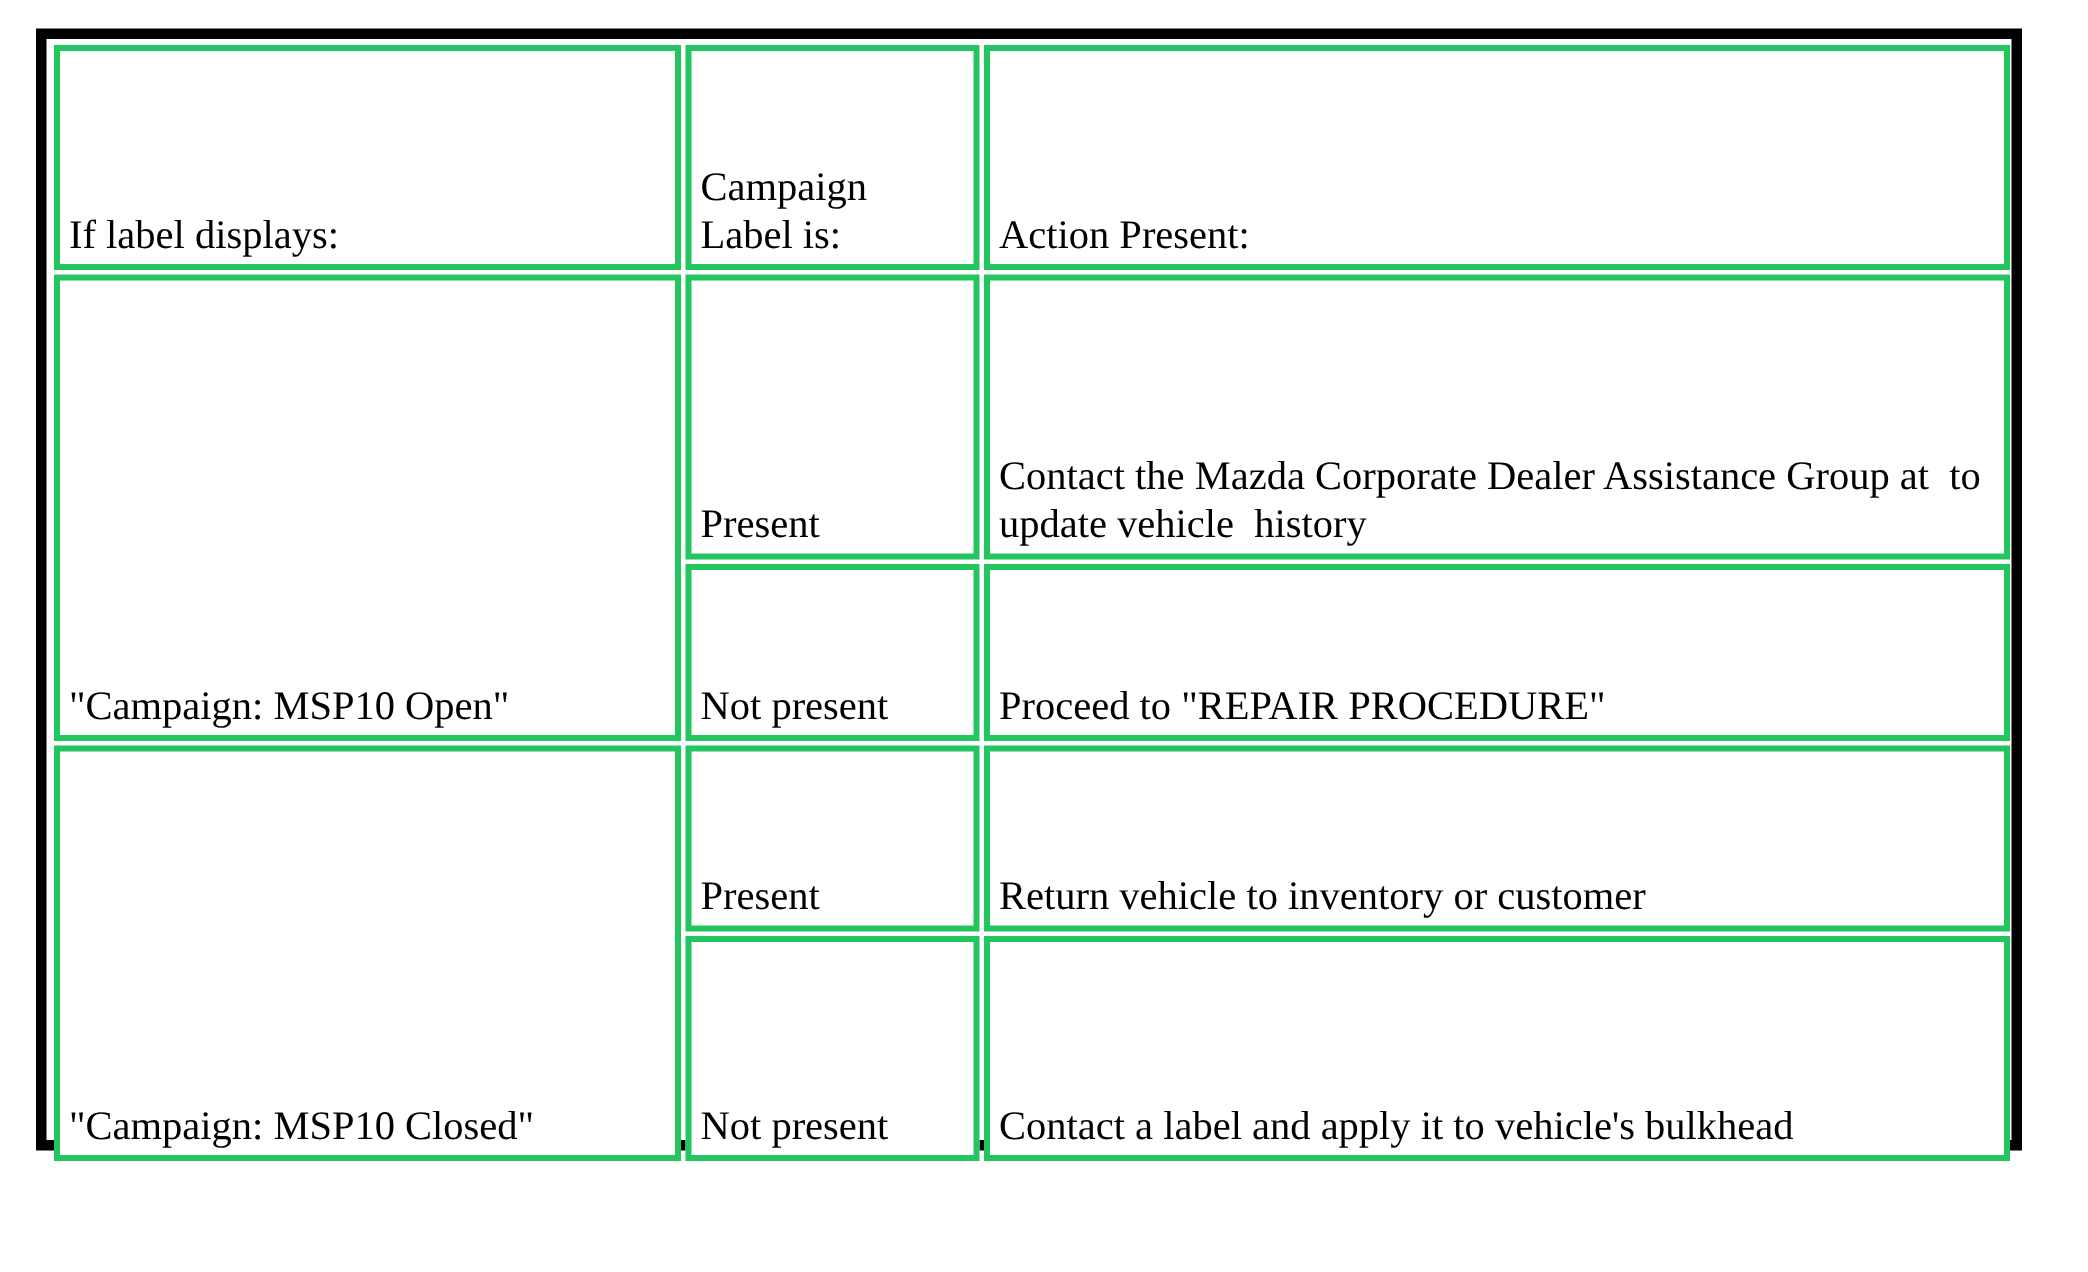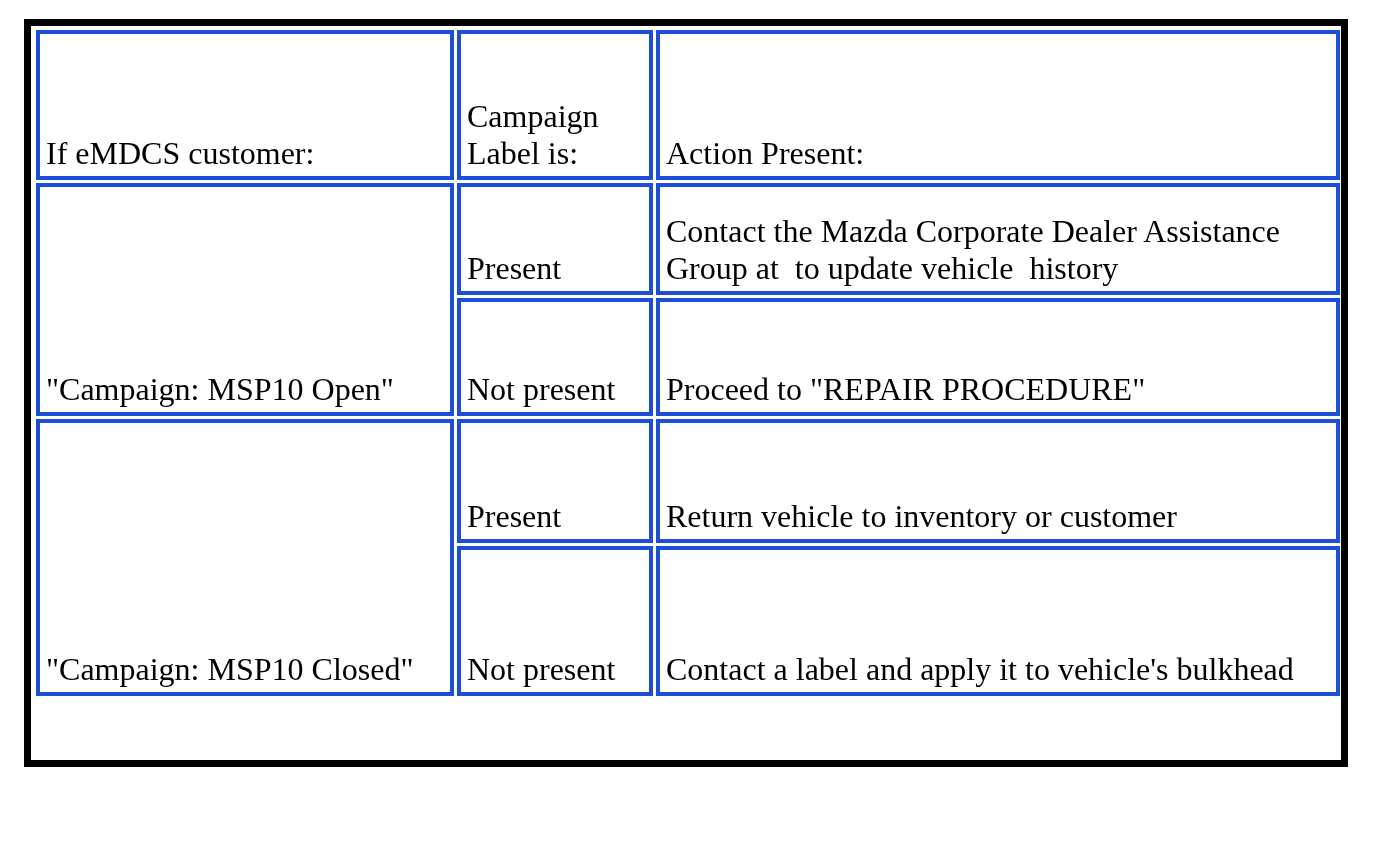--- a/index.html
+++ b/index.html
@@ -38,38 +38,38 @@
     position: absolute;
     left: 33px;
     top: 27px;
     width: 1310px;
     border-collapse: separate;
     border-spacing: 3px;
     table-layout: fixed;
   }
 
   .campaign-table td {
-    border: 4px solid #1d4ed8;
+    border: 4px solid #22c55e;
     box-sizing: border-box;
     vertical-align: bottom;
     padding: 4px 6px 4px 6px;
-    font-size: 32px;
+    font-size: 27px;
     line-height: 1.16;
     font-weight: 400;
     color: #000000;
     background: #ffffff;
   }
 
   .col-condition { width: 418px; }
   .col-label     { width: 196px; }
   .col-action    { width: 684px; }
 
   
   .r-head       { height: 150px; }
-  .r-open-pres  { height: 112px; }
+  .r-open-pres  { height: 190px; }
   .r-open-not   { height: 118px; }
   .r-clos-pres  { height: 124px; }
   .r-clos-not   { height: 150px; }
 
   .cell-text {
     display: block;
     white-space: pre-wrap;
   }
 </style>
 </head>
@@ -82,21 +82,21 @@
   <table class="campaign-table">
     <colgroup>
       <col class="col-condition">
       <col class="col-label">
       <col class="col-action">
     </colgroup>
     <tbody>
 
       <tr>
         <td class="r-head">
-          <span class="cell-text">If eMDCS customer:</span>
+          <span class="cell-text">If label displays:</span>
         </td>
         <td class="r-head">
           <span class="cell-text">Campaign
 Label is:</span>
         </td>
         <td class="r-head">
           <span class="cell-text">Action Present:</span>
         </td>
       </tr>
 

